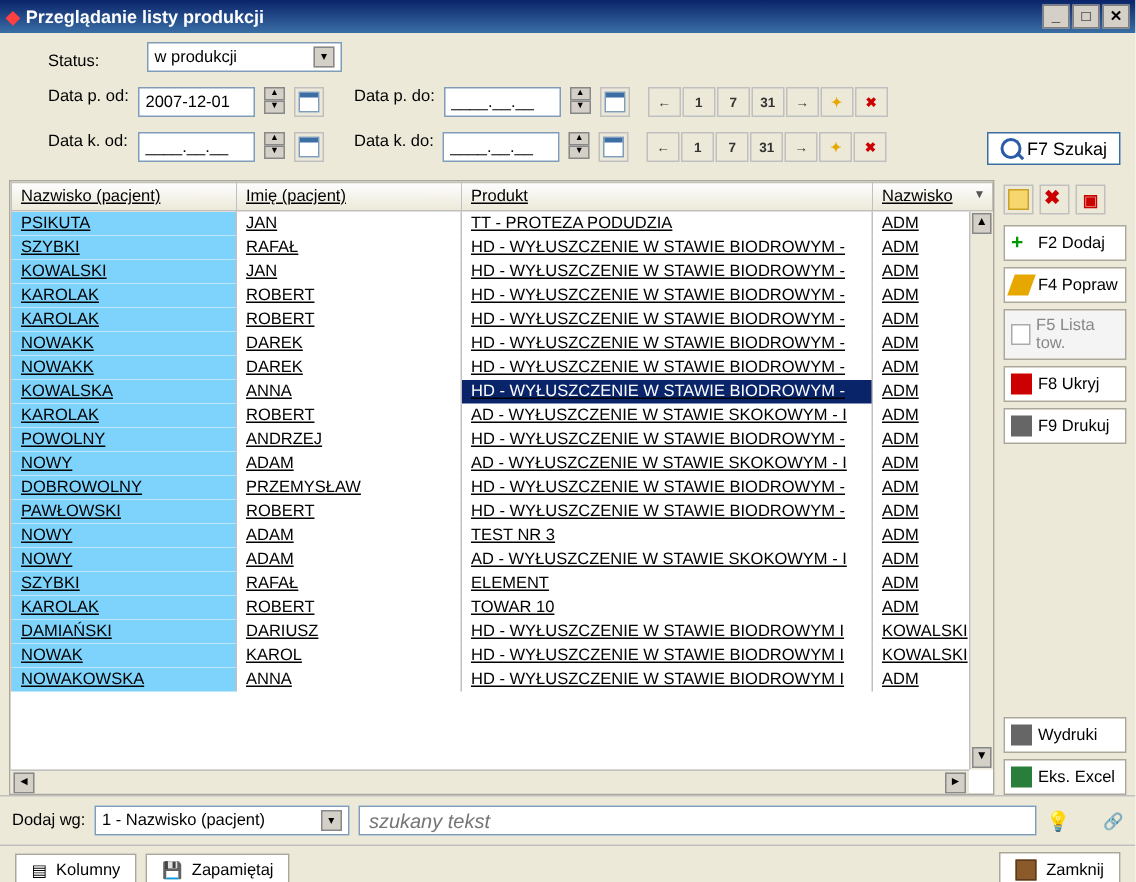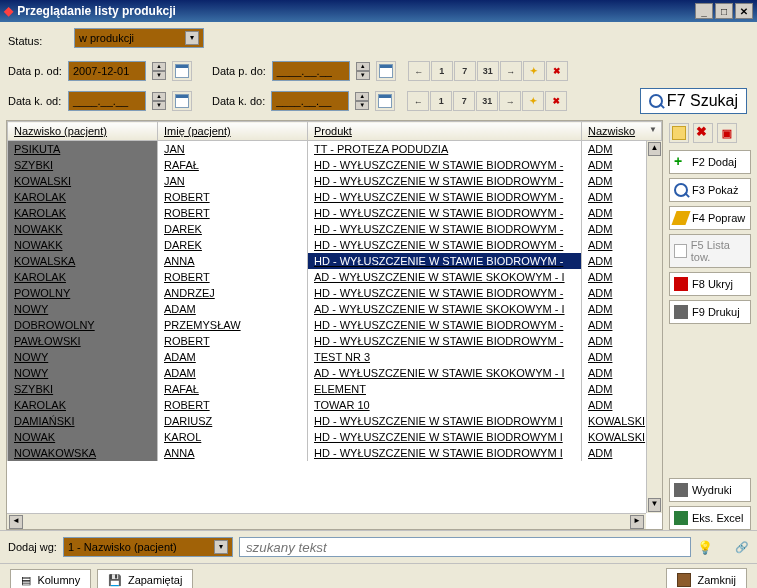--- a/index.html
+++ b/index.html
@@ -36,25 +36,26 @@
 }
 
 .filter-area {
   background: #ece9d8;
   padding: 6px 8px;
   display: grid;
   grid-template-columns: 60px 130px auto;
   grid-auto-rows: 26px;
   gap: 4px 6px;
   position: relative;
+  margin-left: 24px;
 }
 .label { display:flex; align-items:center; }
 .combo, .date-in {
   border: 1px solid #7f9db9;
-  background: #a16207;
+  background: #ffffff;
   height: 20px;
   display: flex;
   align-items: center;
   padding: 0 4px;
   font-size: 11px;
 }
 .combo .arrow { margin-left:auto; width:14px; height:14px; background:#d4d0c8; border:1px solid #888; text-align:center; font-size:8px; line-height:12px;}
 .date-in { width:78px; }
 .spin { width:14px; display:flex; flex-direction:column; }
 .spin div { height:9px; background:#d4d0c8; border:1px solid #888; font-size:6px; text-align:center; line-height:6px;}
@@ -62,21 +63,21 @@
 .cal-icon { width:14px; height:14px; background:#fff; border:1px solid #7f9db9; position:relative;}
 .cal-icon:before { content:""; position:absolute; top:0; left:0; right:0; height:3px; background:#3a6ea5;}
 .icon-strip { display:flex; gap:2px; margin-left:6px; }
 .mini-btn { width:22px; height:20px; background:#ece9d8; border:1px solid #c0c0c0; display:flex; align-items:center; justify-content:center; font-size:9px; font-weight:bold; color:#333;}
 .mini-btn.star { color:#e6a800; }
 .mini-btn.red { color:#c00; }
 
 .szukaj-btn {
   position:absolute; right:10px; top:66px;
   border:1px solid #3a6ea5; background:#fff; padding:3px 8px;
-  display:flex; align-items:center; gap:4px; font-size:16px;
+  display:flex; align-items:center; gap:4px; font-size:12px;
 }
 
 .content {
   display:flex;
   height: 410px;
   padding:0 6px;
 }
 .table-wrap {
   flex:1;
   border:1px solid #aca899;
@@ -98,21 +99,21 @@
 th .col-arrow { position:absolute; right:4px; font-size:8px; color:#555;}
 td {
   border-left:1px solid #c0c0c0;
   border-right:1px solid #c0c0c0;
   padding:1px 6px;
   font-size:11px;
   white-space:nowrap;
   overflow:hidden;
 }
 tbody tr { height:16px; }
-td.c0 { background:#737373; }
+td.c0 { background:#7dd3fc; }
 td.sel { background:#0a246a; color:#fff; }
 
 .hscroll { height:16px; background:#ece9d8; border-top:1px solid #c0c0c0; display:flex; align-items:center; justify-content:space-between; padding:0 2px; position:absolute; bottom:0; left:0; right:16px;}
 .hscroll .sbtn { width:14px; height:14px; background:#d4d0c8; border:1px solid #888; font-size:8px; text-align:center;}
 .vscroll { width:16px; background:#ece9d8; border-left:1px solid #c0c0c0; position:absolute; top:20px; bottom:16px; right:0; display:flex; flex-direction:column; justify-content:space-between; padding:1px;}
 .vscroll .sbtn { height:14px; background:#d4d0c8; border:1px solid #888; font-size:8px; text-align:center;}
 
 .side-panel { width:88px; padding-left:6px; display:flex; flex-direction:column; gap:4px; }
 .icon-row { display:flex; gap:4px; padding:3px 0; }
 .sq-icon { width:20px; height:20px; border:1px solid #c0c0c0; display:flex; align-items:center; justify-content:center; font-size:11px;}
@@ -141,21 +142,21 @@
 .ico.mag:after { content:""; position:absolute; width:6px; height:2px; background:#2a5caa; transform:rotate(45deg); left:8px; top:9px;}
 .ico.plus { color:#090; font-weight:bold; font-size:14px; line-height:12px;}
 .ico.pen { background:#e6a800; transform:skewX(-20deg);}
 .ico.list { background:#fff; border:1px solid #aaa; position:relative;}
 .ico.hide { background:#c00; }
 .ico.print { background:#666; }
 .ico.door { background:#8b5a2b; border:1px solid #5a3a1b;}
 .ico.xred { color:#c00; font-weight:bold; font-size:13px; line-height:12px;}
 .ico.folder { background:#f7d66d; border:1px solid #c9a227;}
 .ico.xls { background:#2a7e3b; }
-.row2 { grid-column: 1 / span 10; display:flex; align-items:center; gap:6px;}
+.row2 { grid-column: 1 / span 10; display:flex; align-items:flex-start; gap:6px;}
 .tight-icons { display:flex; gap:1px; }
 </style>
 </head>
 <body>
 
 <div class="title-bar">
   <div class="caption">
     <span style="color:#ff4040;">◆</span>
     <span>Przeglądanie listy produkcji</span>
   </div>
@@ -403,24 +404,20 @@
       <div class="sq-icon">
           <span class="ico xred">✖</span>
         </div>
       <div class="sq-icon" style="color:#c00;font-weight:bold;">▣</div>
     </div>
     <div class="side-btn">
         <span class="ico plus">+</span>
         <span>F2 Dodaj</span>
       </div>
     <div class="side-btn">
-        <span class="ico mag"></span>
-        <span>F3 Pokaż</span>
-      </div>
-    <div class="side-btn">
         <span class="ico pen"></span>
         <span>F4 Popraw</span>
       </div>
     <div class="side-btn disabled">
         <span class="ico list"></span>
         <span>F5 Lista tow.</span>
       </div>
     <div class="side-btn">
         <span class="ico hide"></span>
         <span>F8 Ukryj</span>

